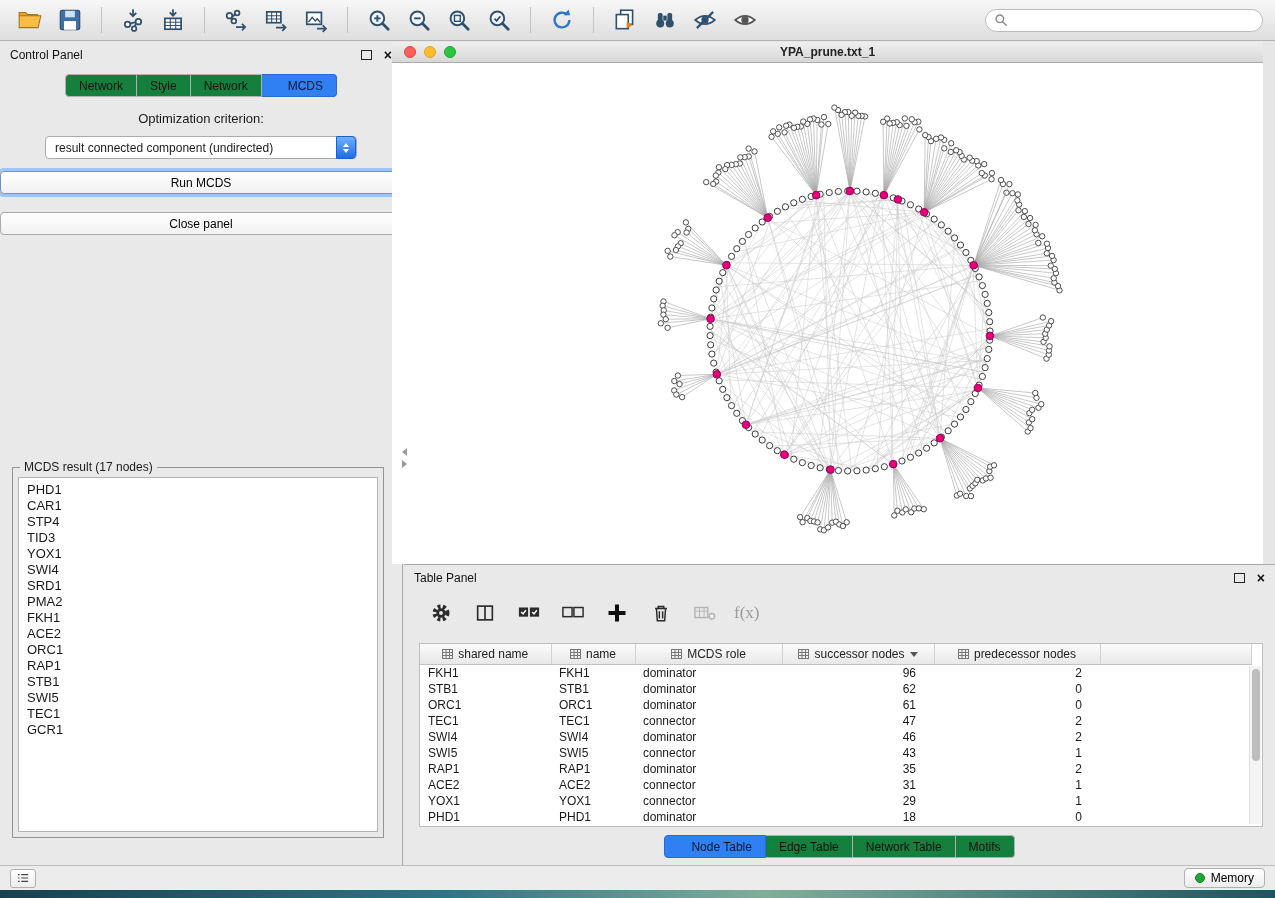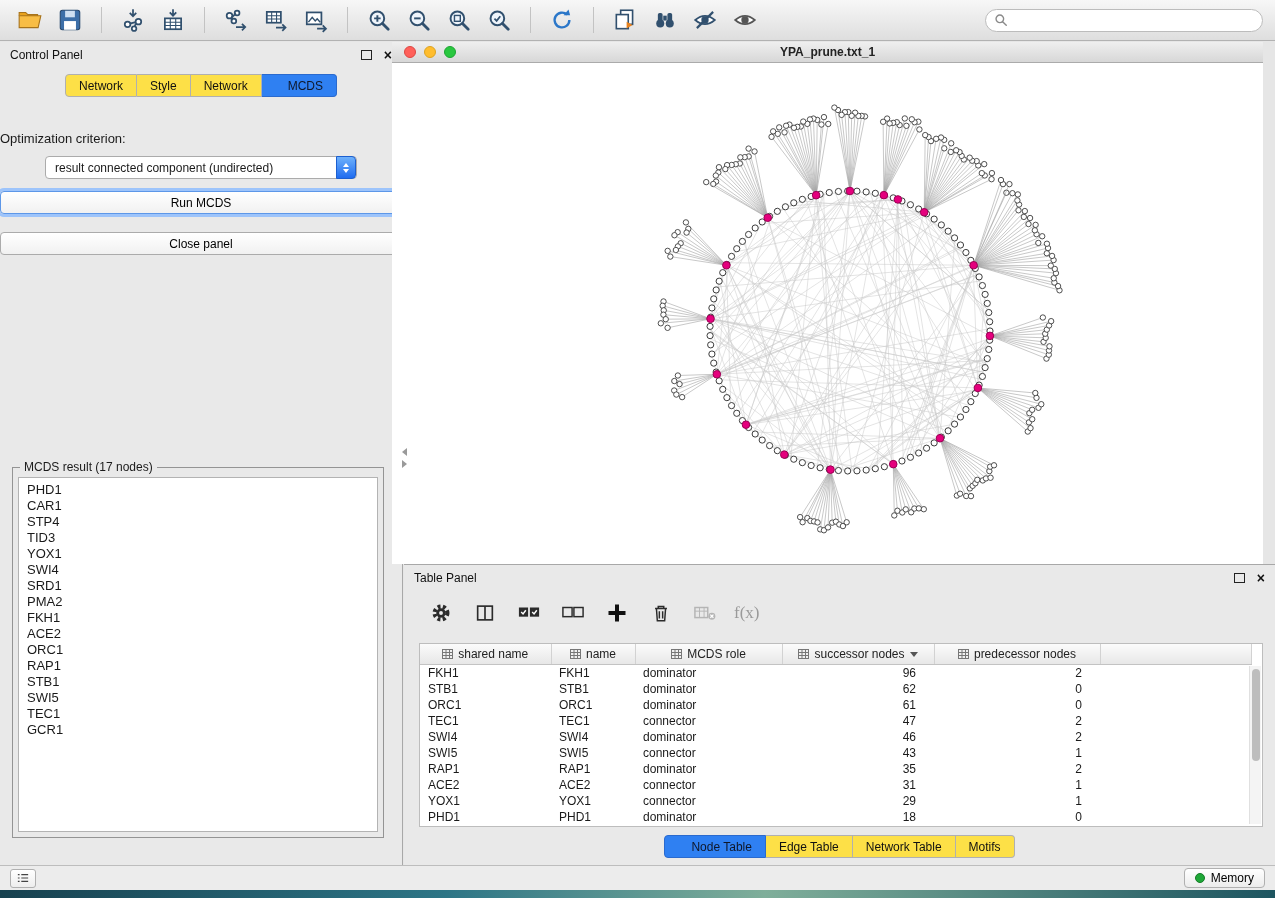--- a/index.html
+++ b/index.html
@@ -12,25 +12,25 @@
   #search-box{margin-left:auto;width:278px;height:23px;background:#fff;border:1px solid #bcbcbc;border-radius:12px;display:flex;align-items:center;padding:0 8px;box-sizing:border-box;gap:5px;}
   #search-box input{border:none;outline:none;flex:1;font-size:12px;font-family:"Liberation Sans",sans-serif;background:transparent;}
   
   #control-panel{position:absolute;left:0;top:42px;width:403px;height:823px;background:#e9e9e9;border-right:1px solid #a8a8a8;box-sizing:border-box;}
   .panel-header{height:26px;display:flex;align-items:center;padding:0 10px;font-size:12px;color:#111;}
   .panel-header .sp{flex:1;}
   .float-ico{width:9px;height:8px;border:1.5px solid #222;margin-right:12px;display:inline-block;}
   .close-ico{font-size:14px;font-weight:bold;color:#111;line-height:12px;}
   .seg-wrap{display:flex;justify-content:center;margin-top:6px;}
   .seg{display:flex;}
-  .seg .tab{background:#fde047;border:1px solid #b0b0b0;border-left:none;height:21px;padding:0 13px;font-size:12px;color:#111;display:flex;align-items:center;}
+  .seg .tab{background:#15803d;border:1px solid #b0b0b0;border-left:none;height:21px;padding:0 13px;font-size:12px;color:#111;display:flex;align-items:center;}
   .seg .tab:first-child{border-left:1px solid #b0b0b0;border-radius:4px 0 0 4px;}
   .seg .tab:last-child{border-radius:0 4px 4px 0;}
   .seg .tab.selected{background:#2f80f2;border-color:#2a6ace;color:#0f172a;padding-left:26px;}
-  #opt-label{text-align:left;font-size:13px;margin-top:34px;}
+  #opt-label{text-align:center;font-size:13px;margin-top:14px;}
   #criterion-dd{position:relative;margin:10px auto 0;width:312px;height:23px;background:#fff;border:1px solid #ababab;border-radius:4px;box-sizing:border-box;display:flex;align-items:center;padding-left:9px;font-size:12px;}
   #dd-stepper{position:absolute;right:0;top:-1px;bottom:-1px;width:20px;background:linear-gradient(#6eb1fb,#1f6cf0);border:1px solid #1c5fd0;border-radius:0 4px 4px 0;display:flex;flex-direction:column;align-items:center;justify-content:center;gap:2px;box-sizing:border-box;}
   .tri-up{width:0;height:0;border-left:3.5px solid transparent;border-right:3.5px solid transparent;border-bottom:4.5px solid #fff;}
   .tri-dn{width:0;height:0;border-left:3.5px solid transparent;border-right:3.5px solid transparent;border-top:4.5px solid #fff;}
   #cp-buttons{display:flex;justify-content:center;gap:18px;margin-top:12px;flex-direction:column;}
   .btn{height:23px;padding:0 15px;background:linear-gradient(#ffffff,#f1f1f1);border:1px solid #ababab;border-radius:4px;font-size:12px;font-family:"Liberation Sans",sans-serif;}
   .btn.focused{box-shadow:0 0 0 3px #9dc4fb;border-color:#5d97e8;}
   #mcds-group{position:absolute;left:12px;right:18px;top:425px;bottom:27px;border:1px solid #949494;}
   #mcds-legend{position:absolute;top:-8px;left:7px;background:#e9e9e9;padding:0 4px;font-size:12px;}
   #mcds-list{position:absolute;left:5px;right:5px;top:9px;bottom:5px;background:#fff;border:1px solid #b3b3b3;overflow:hidden;padding:4px 0 0 8px;box-sizing:border-box;}

